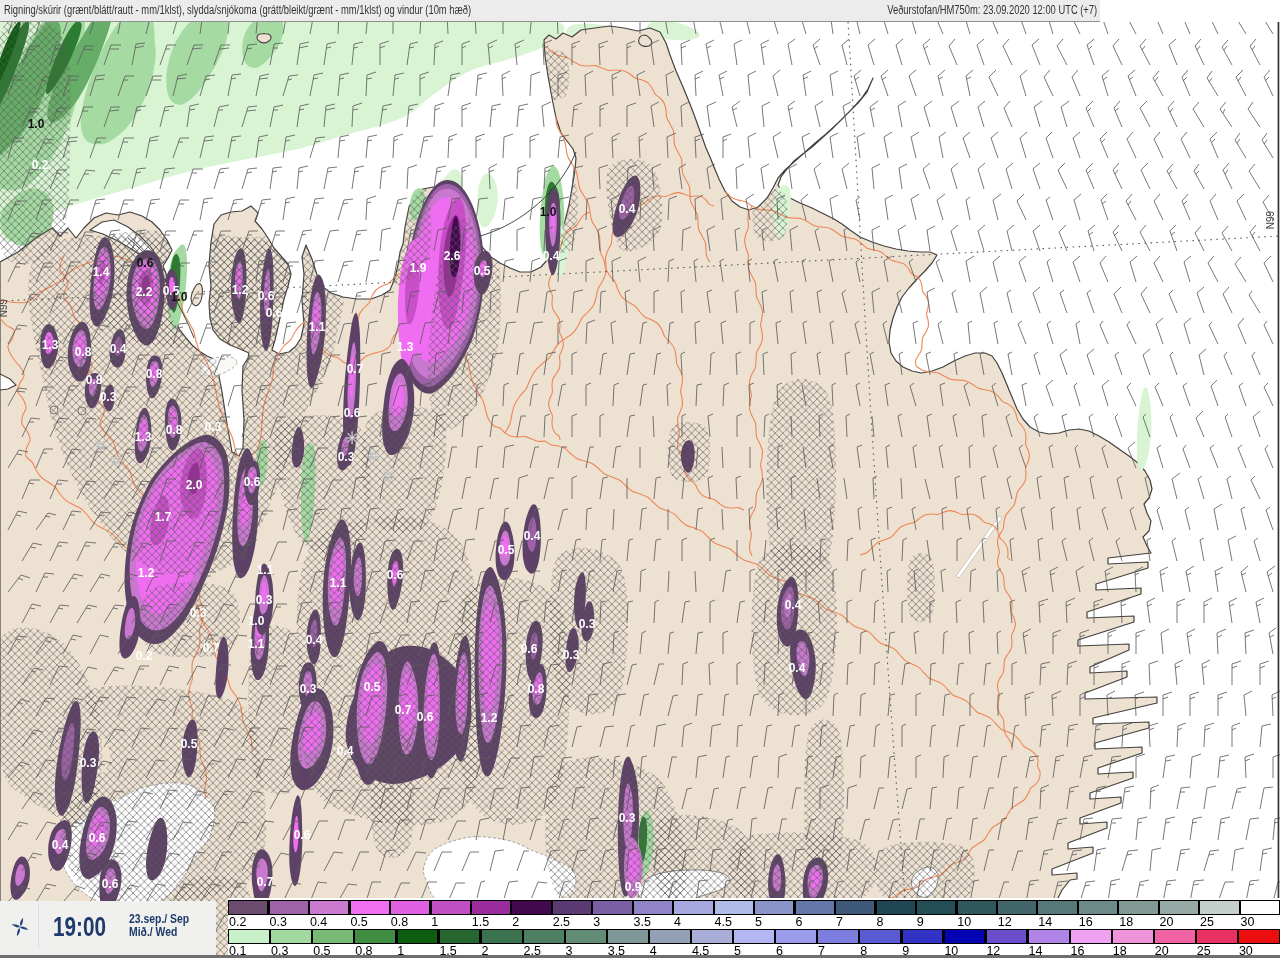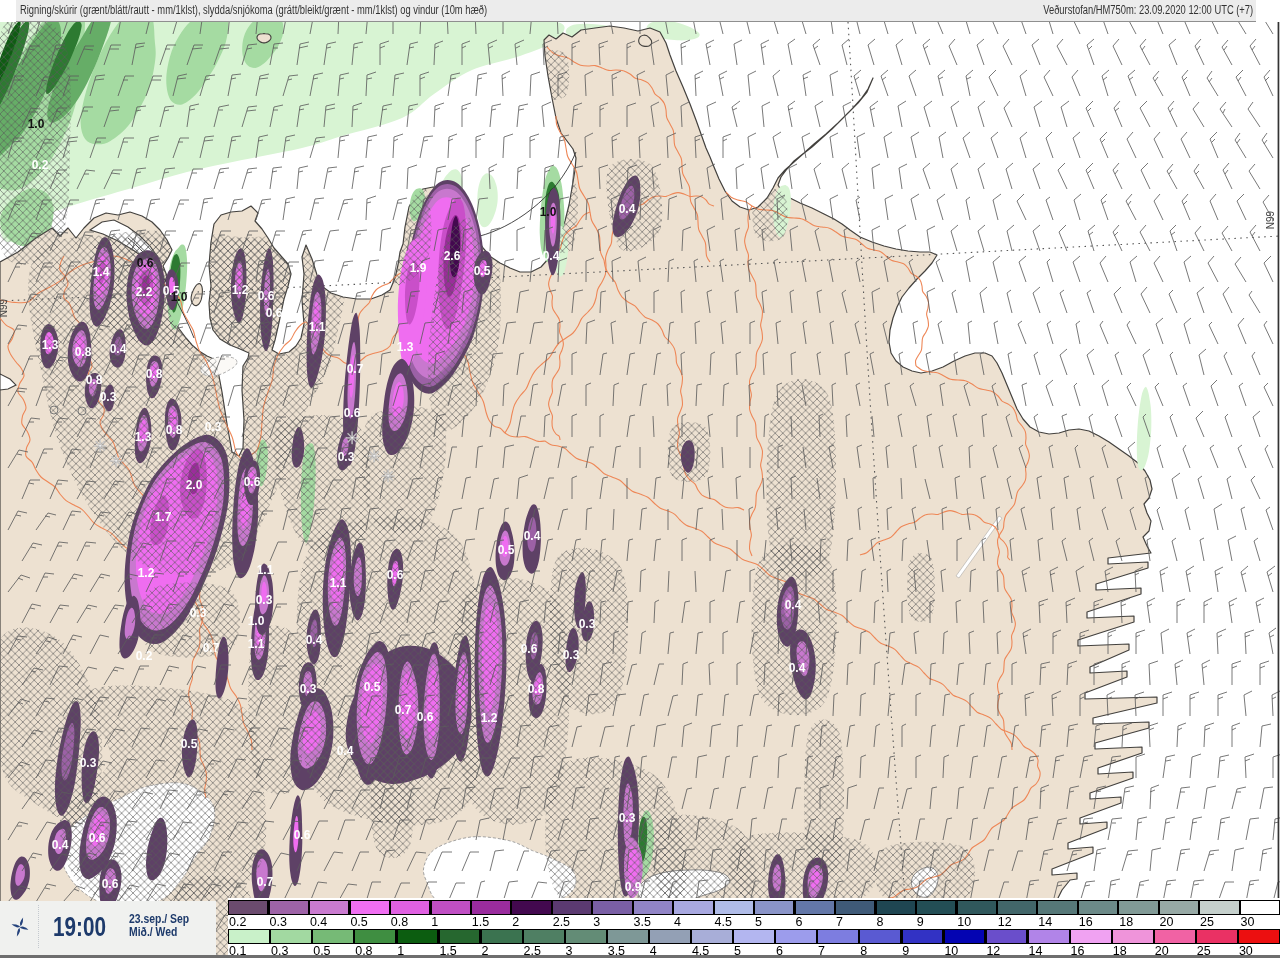--- a/index.html
+++ b/index.html
@@ -342,21 +342,21 @@
         <text x="633" y="891" font-size="12" font-weight="bold" fill="#fff" text-anchor="middle" font-family="Liberation Sans, sans-serif">0.9</text>
         <text x="145" y="267" font-size="12" font-weight="bold" fill="#111" text-anchor="middle" font-family="Liberation Sans, sans-serif">0.6</text>
         <text x="179" y="301" font-size="12" font-weight="bold" fill="#111" text-anchor="middle" font-family="Liberation Sans, sans-serif">1.0</text>
         <text x="548" y="216" font-size="12" font-weight="bold" fill="#111" text-anchor="middle" font-family="Liberation Sans, sans-serif">1.0</text>
         <text x="36" y="128" font-size="12" font-weight="bold" fill="#111" text-anchor="middle" font-family="Liberation Sans, sans-serif">1.0</text>
         <rect x="1277.6" y="22" width="1.7" height="876" fill="#333"></rect>
         <text x="7" y="308" font-size="10" fill="#444" transform="rotate(-90 7 308)" text-anchor="middle" font-family="Liberation Sans, sans-serif">N99</text>
         <text x="1274" y="220" font-size="10" fill="#444" transform="rotate(-90 1274 220)" text-anchor="middle" font-family="Liberation Sans, sans-serif">N99</text>
       </g>
     </svg>
-<div style="position:absolute;left:16px;top:0;width:1240px;height:22px;background:#ececec;border-bottom:1px solid #8f8f8f">
+<div style="position:absolute;left:0;top:0;width:1100px;height:22px;background:#ececec;border-bottom:1px solid #8f8f8f">
 <div style="position:absolute;left:4px;top:3px;font-size:12px;color:#333;transform:scaleX(0.78);transform-origin:0 0;white-space:nowrap">Rigning/skúrir (grænt/blátt/rautt - mm/1klst), slydda/snjókoma (grátt/bleikt/grænt - mm/1klst) og vindur (10m hæð)</div>
 <div style="position:absolute;right:3px;top:3px;font-size:12px;color:#333;transform:scaleX(0.78);transform-origin:100% 0;white-space:nowrap">Veðurstofan/HM750m: 23.09.2020 12:00 UTC (+7)</div>
 </div>
 <div style="position:absolute;left:228px;top:898px;width:1052px;height:60px;background:#ffffff"></div>
     <div style="position:absolute;left:0;top:901px;width:216px;height:54px;background:#f0f1ef"></div>
     <div style="position:absolute;left:38px;top:905px;width:1px;height:43px;border-left:1px dotted #c4c9cf"></div>
 <svg width="22" height="24" viewBox="0 0 34 38" style="position:absolute;left:9px;top:915px">
 <g fill="#24427c" transform="rotate(18 17 19)">
 <path d="M17 3 Q19.5 10 18.5 15 L17 17.5 L15 13 Q15 7 17 3Z"></path>
 <path d="M31 19 Q24 21.5 19 20.5 L16.5 19 L21 17 Q27 17 31 19Z"></path>

